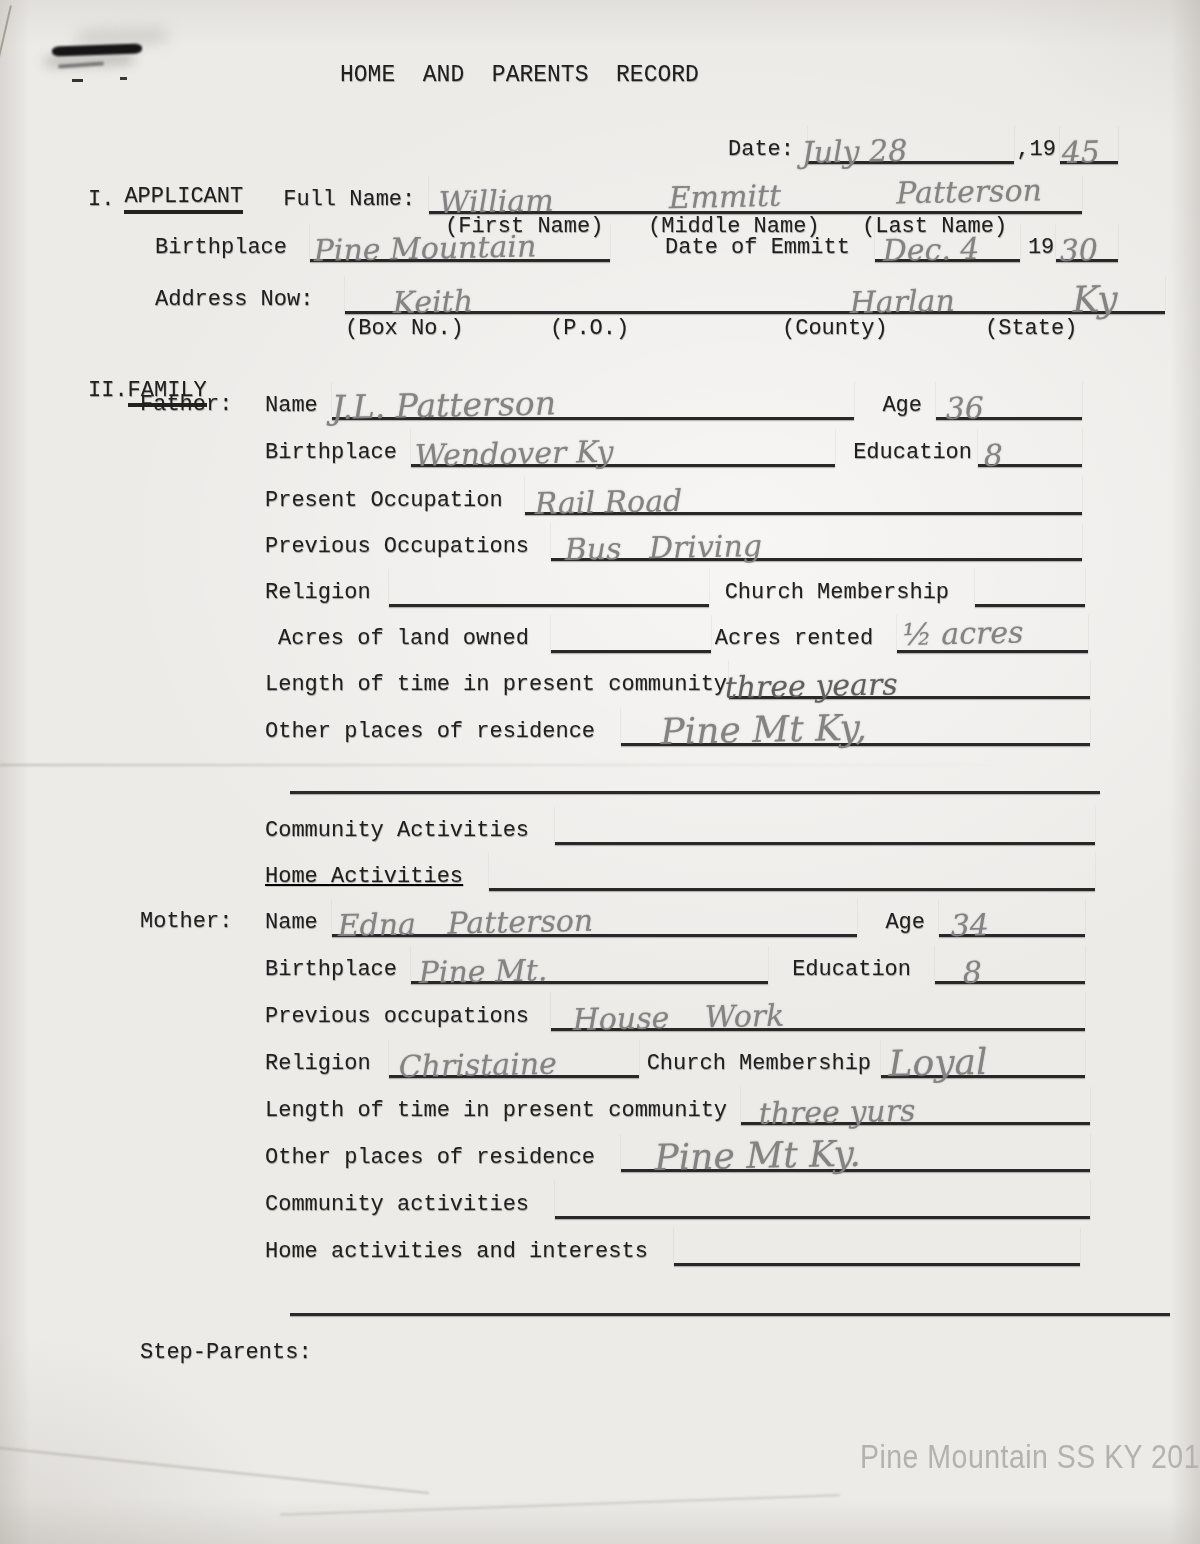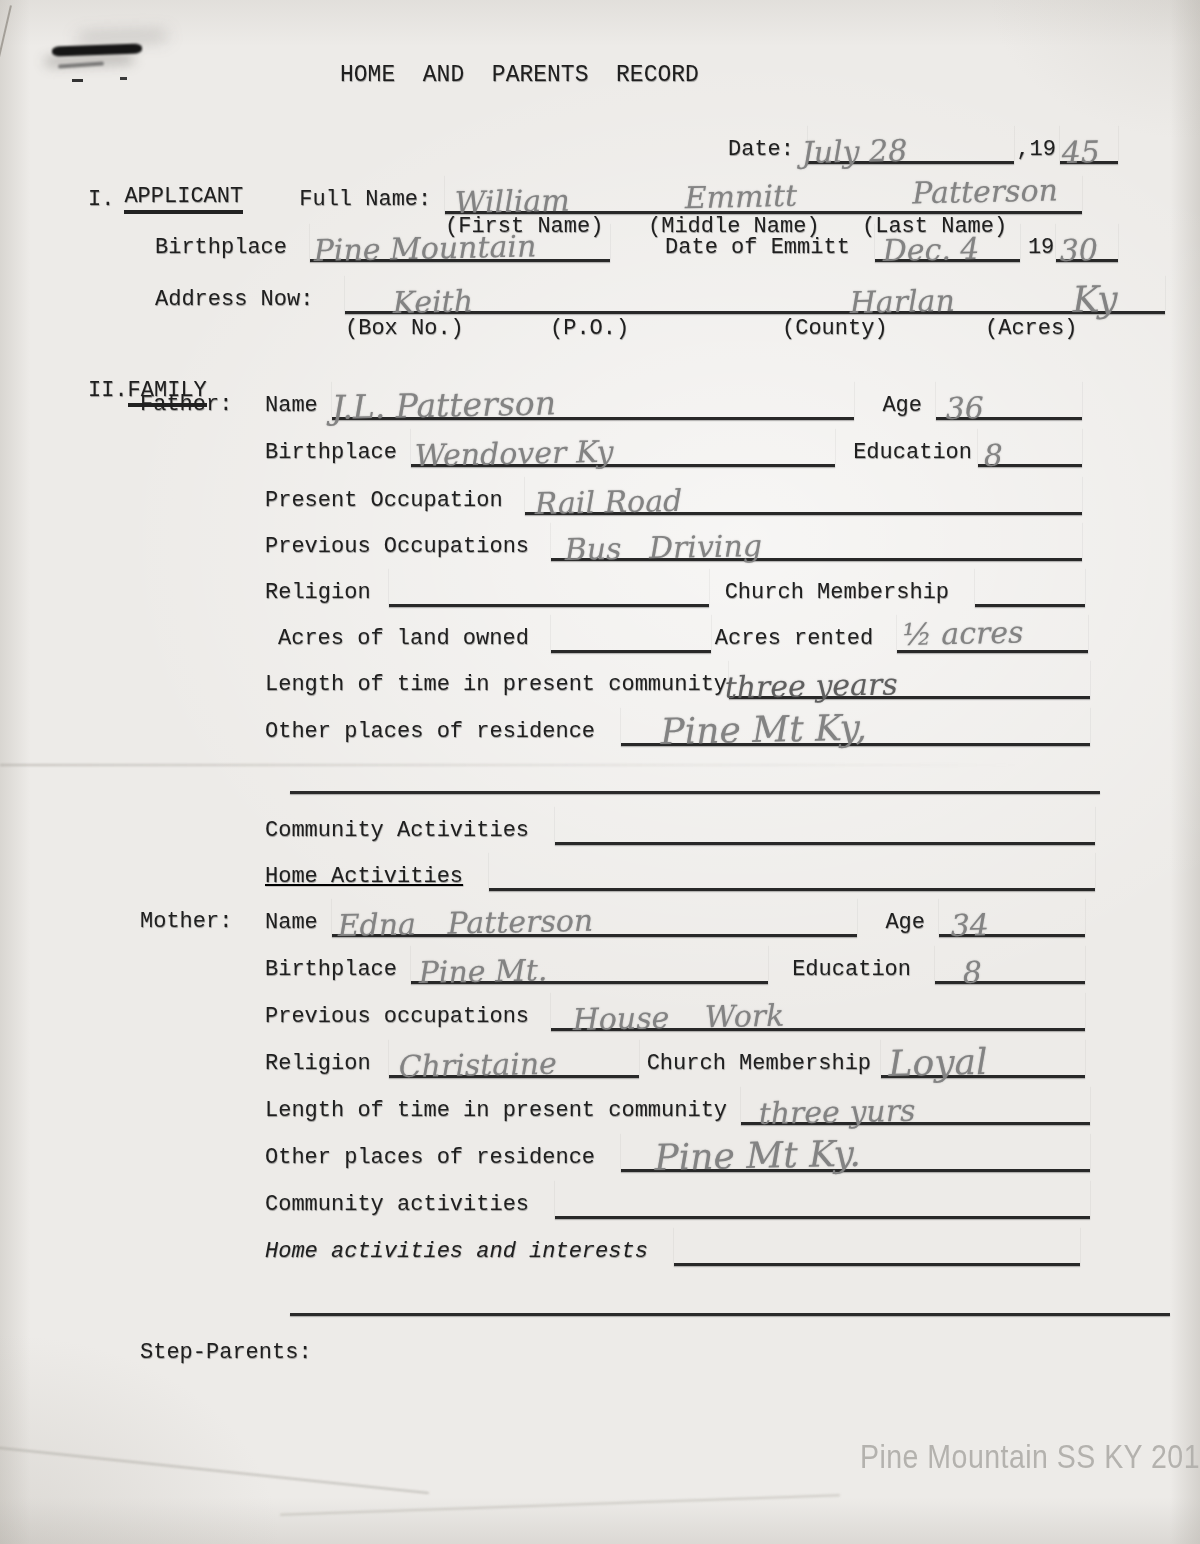--- a/index.html
+++ b/index.html
@@ -113,21 +113,21 @@
     </span>
     <span class="typed lbl" style="margin-left:2px;">,19</span>
     <span class="fill nf" style="width:58px;margin-left:4px;">
       <span class="hand" style="left:2px;">45</span>
     </span>
   </div>
 
   <div class="row" style="left:88px;top:178px;right:118px;">
     <span class="typed lbl">I.</span>
     <span class="typed lbl ul-heavy" style="margin-left:10px;">APPLICANT</span>
-    <span class="typed lbl" style="margin-left:56px;">Full Name:</span>
+    <span class="typed lbl" style="margin-left:40px;">Full Name:</span>
     <span class="fill">
       <span class="hand" style="left:10px;word-spacing:48px;">William  Emmitt  Patterson</span>
     </span>
   </div>
   <span class="abs typed" style="left:445px;top:214px;">(First Name)</span>
   <span class="abs typed" style="left:648px;top:214px;">(Middle Name)</span>
   <span class="abs typed" style="left:862px;top:214px;">(Last Name)</span>
 
   <div class="row" style="left:155px;top:226px;width:950px;">
     <span class="typed lbl">Birthplace</span>
@@ -148,21 +148,21 @@
     <span class="typed lbl">Address Now:</span>
     <span class="fill" style="margin-left:32px;">
       <span class="hand" style="left:48px;">Keith</span>
       <span class="hand" style="left:505px;">Harlan</span>
       <span class="hand hand-lg" style="left:728px;">Ky</span>
     </span>
   </div>
   <span class="abs typed" style="left:345px;top:316px;">(Box No.)</span>
   <span class="abs typed" style="left:550px;top:316px;">(P.O.)</span>
   <span class="abs typed" style="left:782px;top:316px;">(County)</span>
-  <span class="abs typed" style="left:985px;top:316px;">(Acres)</span>
+  <span class="abs typed" style="left:985px;top:316px;">(State)</span>
 
   <div class="abs" style="left:88px;top:350px;margin-top:28px;">
     <span class="typed">II.</span><span class="typed ul-heavy">FAMILY</span>
   </div>
 
   <span class="abs typed" style="left:140px;top:392px;">Father:</span>
 
   <div class="row" style="left:265px;top:384px;right:118px;">
     <span class="typed lbl">Name</span>
     <span class="fill">
@@ -307,21 +307,21 @@
     </span>
   </div>
 
   <div class="row" style="left:265px;top:1183px;right:110px;">
     <span class="typed lbl">Community activities</span>
     <span class="fill" style="margin-left:26px;">
       <span class="hand"></span>
     </span>
   </div>
 
-  <div class="row" style="left:265px;top:1230px;right:120px;font-style:italic;">
+  <div class="row" style="left:265px;top:1230px;right:120px;">
     <span class="typed lbl">Home activities and interests</span>
     <span class="fill" style="margin-left:26px;">
       <span class="hand"></span>
     </span>
   </div>
 
   <div class="sep" style="left:290px;top:1313px;right:30px;"></div>
 
   <div class="abs" style="left:140px;top:1340px;width:920px;display:flex;align-items:flex-start;">
     <span class="typed">Step-Parents:</span>

